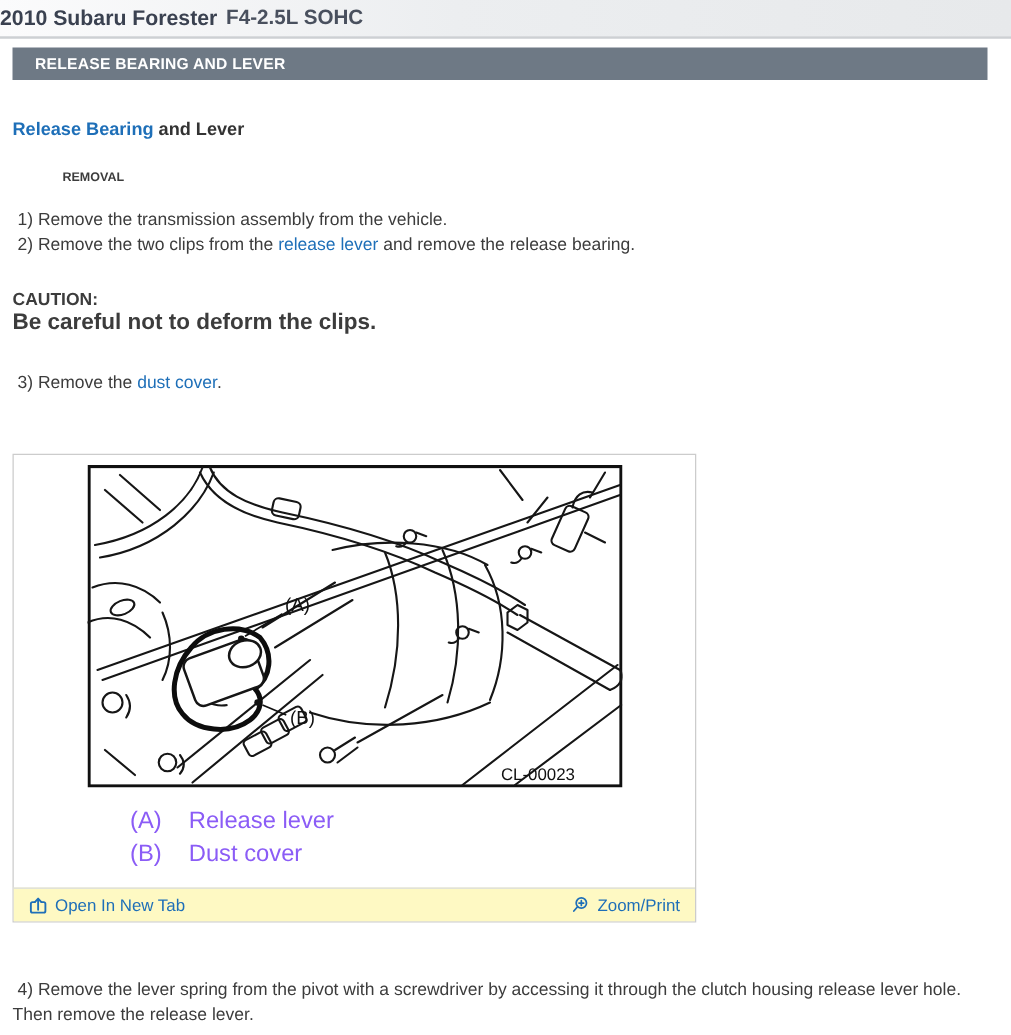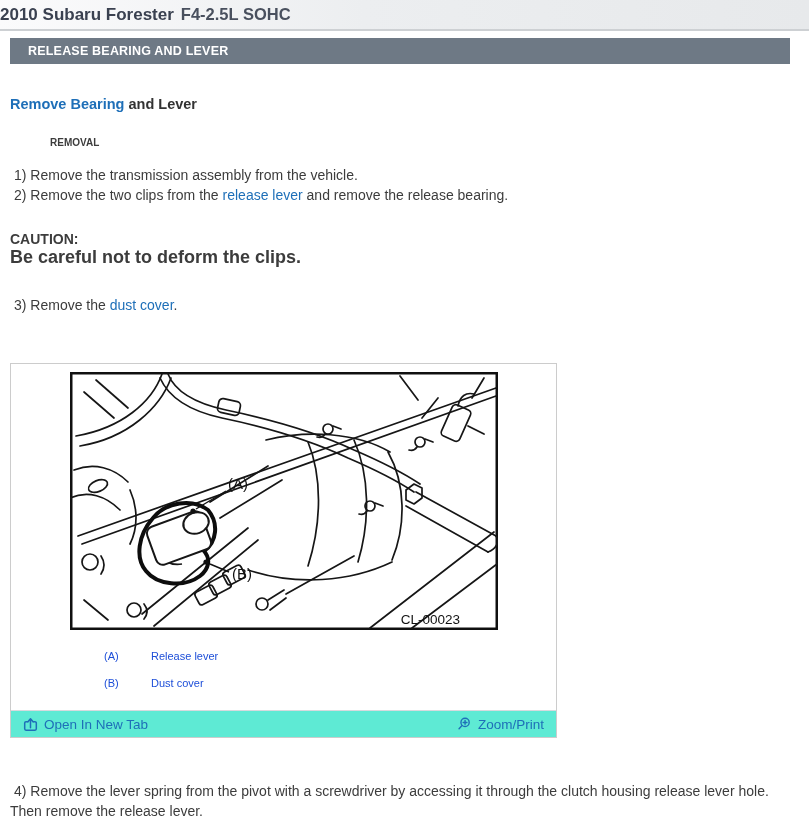--- a/index.html
+++ b/index.html
@@ -28,23 +28,23 @@
   .step-block { margin-top: 17px; }
   .caution-label { margin-top: 26px; font-size: 14px; font-weight: 700; }
   .caution-text { font-size: 18px; font-weight: 700; line-height: 20px; }
   .step-3 { margin-top: 28px; }
 
   
   .figure-card { margin: 48px 0 0 10px; width: 547px; border: 1px solid #cccccc; background: #fff; }
   .diagram-wrap { padding-top: 8px; display: flex; justify-content: center; }
   .diagram-image { width: 428px; height: 258px; }
   .legend { margin: 13px 0 13px 93px; }
-  .legend-row { font-size: 11px; color: #1d4ed8; line-height: 27px; }
+  .legend-row { font-size: 19px; color: #8b5cf6; line-height: 27px; }
   .legend-key { display: inline-block; width: 47px; }
-  .figure-footer { height: 27px; background: #5eead4; border-top: 1px solid #d7dade;
+  .figure-footer { height: 27px; background: #fef9c3; border-top: 1px solid #d7dade;
     display: flex; align-items: center; justify-content: space-between; padding: 0 12px; }
   .figure-footer a { font-size: 13.5px; display: flex; align-items: center; gap: 6px; }
   .icon-svg { display: inline-block; }
 
   
   .step-4-block { margin-top: 43px; }
   .step-4-line { font-size: 14px; line-height: 20px; color: #3c3c3c; }
   .l1 { text-indent: 4px; }
 </style>
 </head>
@@ -54,21 +54,21 @@
   <span class="vehicle-title">2010 Subaru Forester</span>
   <span class="engine-subtitle">F4-2.5L SOHC</span>
 </header>
 
 <div class="section-banner">
   <span>RELEASE BEARING AND LEVER</span>
 </div>
 
 <div class="content">
 
-  <div class="article-heading"><a class="link">Remove Bearing</a><span> and Lever</span></div>
+  <div class="article-heading"><a class="link">Release Bearing</a><span> and Lever</span></div>
 
   <div class="removal-heading">REMOVAL</div>
 
   <div class="step-block">
     <p class="step">1) Remove the transmission assembly from the vehicle.</p>
     <p class="step"><span>2) Remove the two clips from the </span><a class="link">release lever</a><span> and remove the release bearing.</span></p>
   </div>
 
   <div class="caution-label">CAUTION:</div>
   <div class="caution-text">Be careful not to deform the clips.</div>

